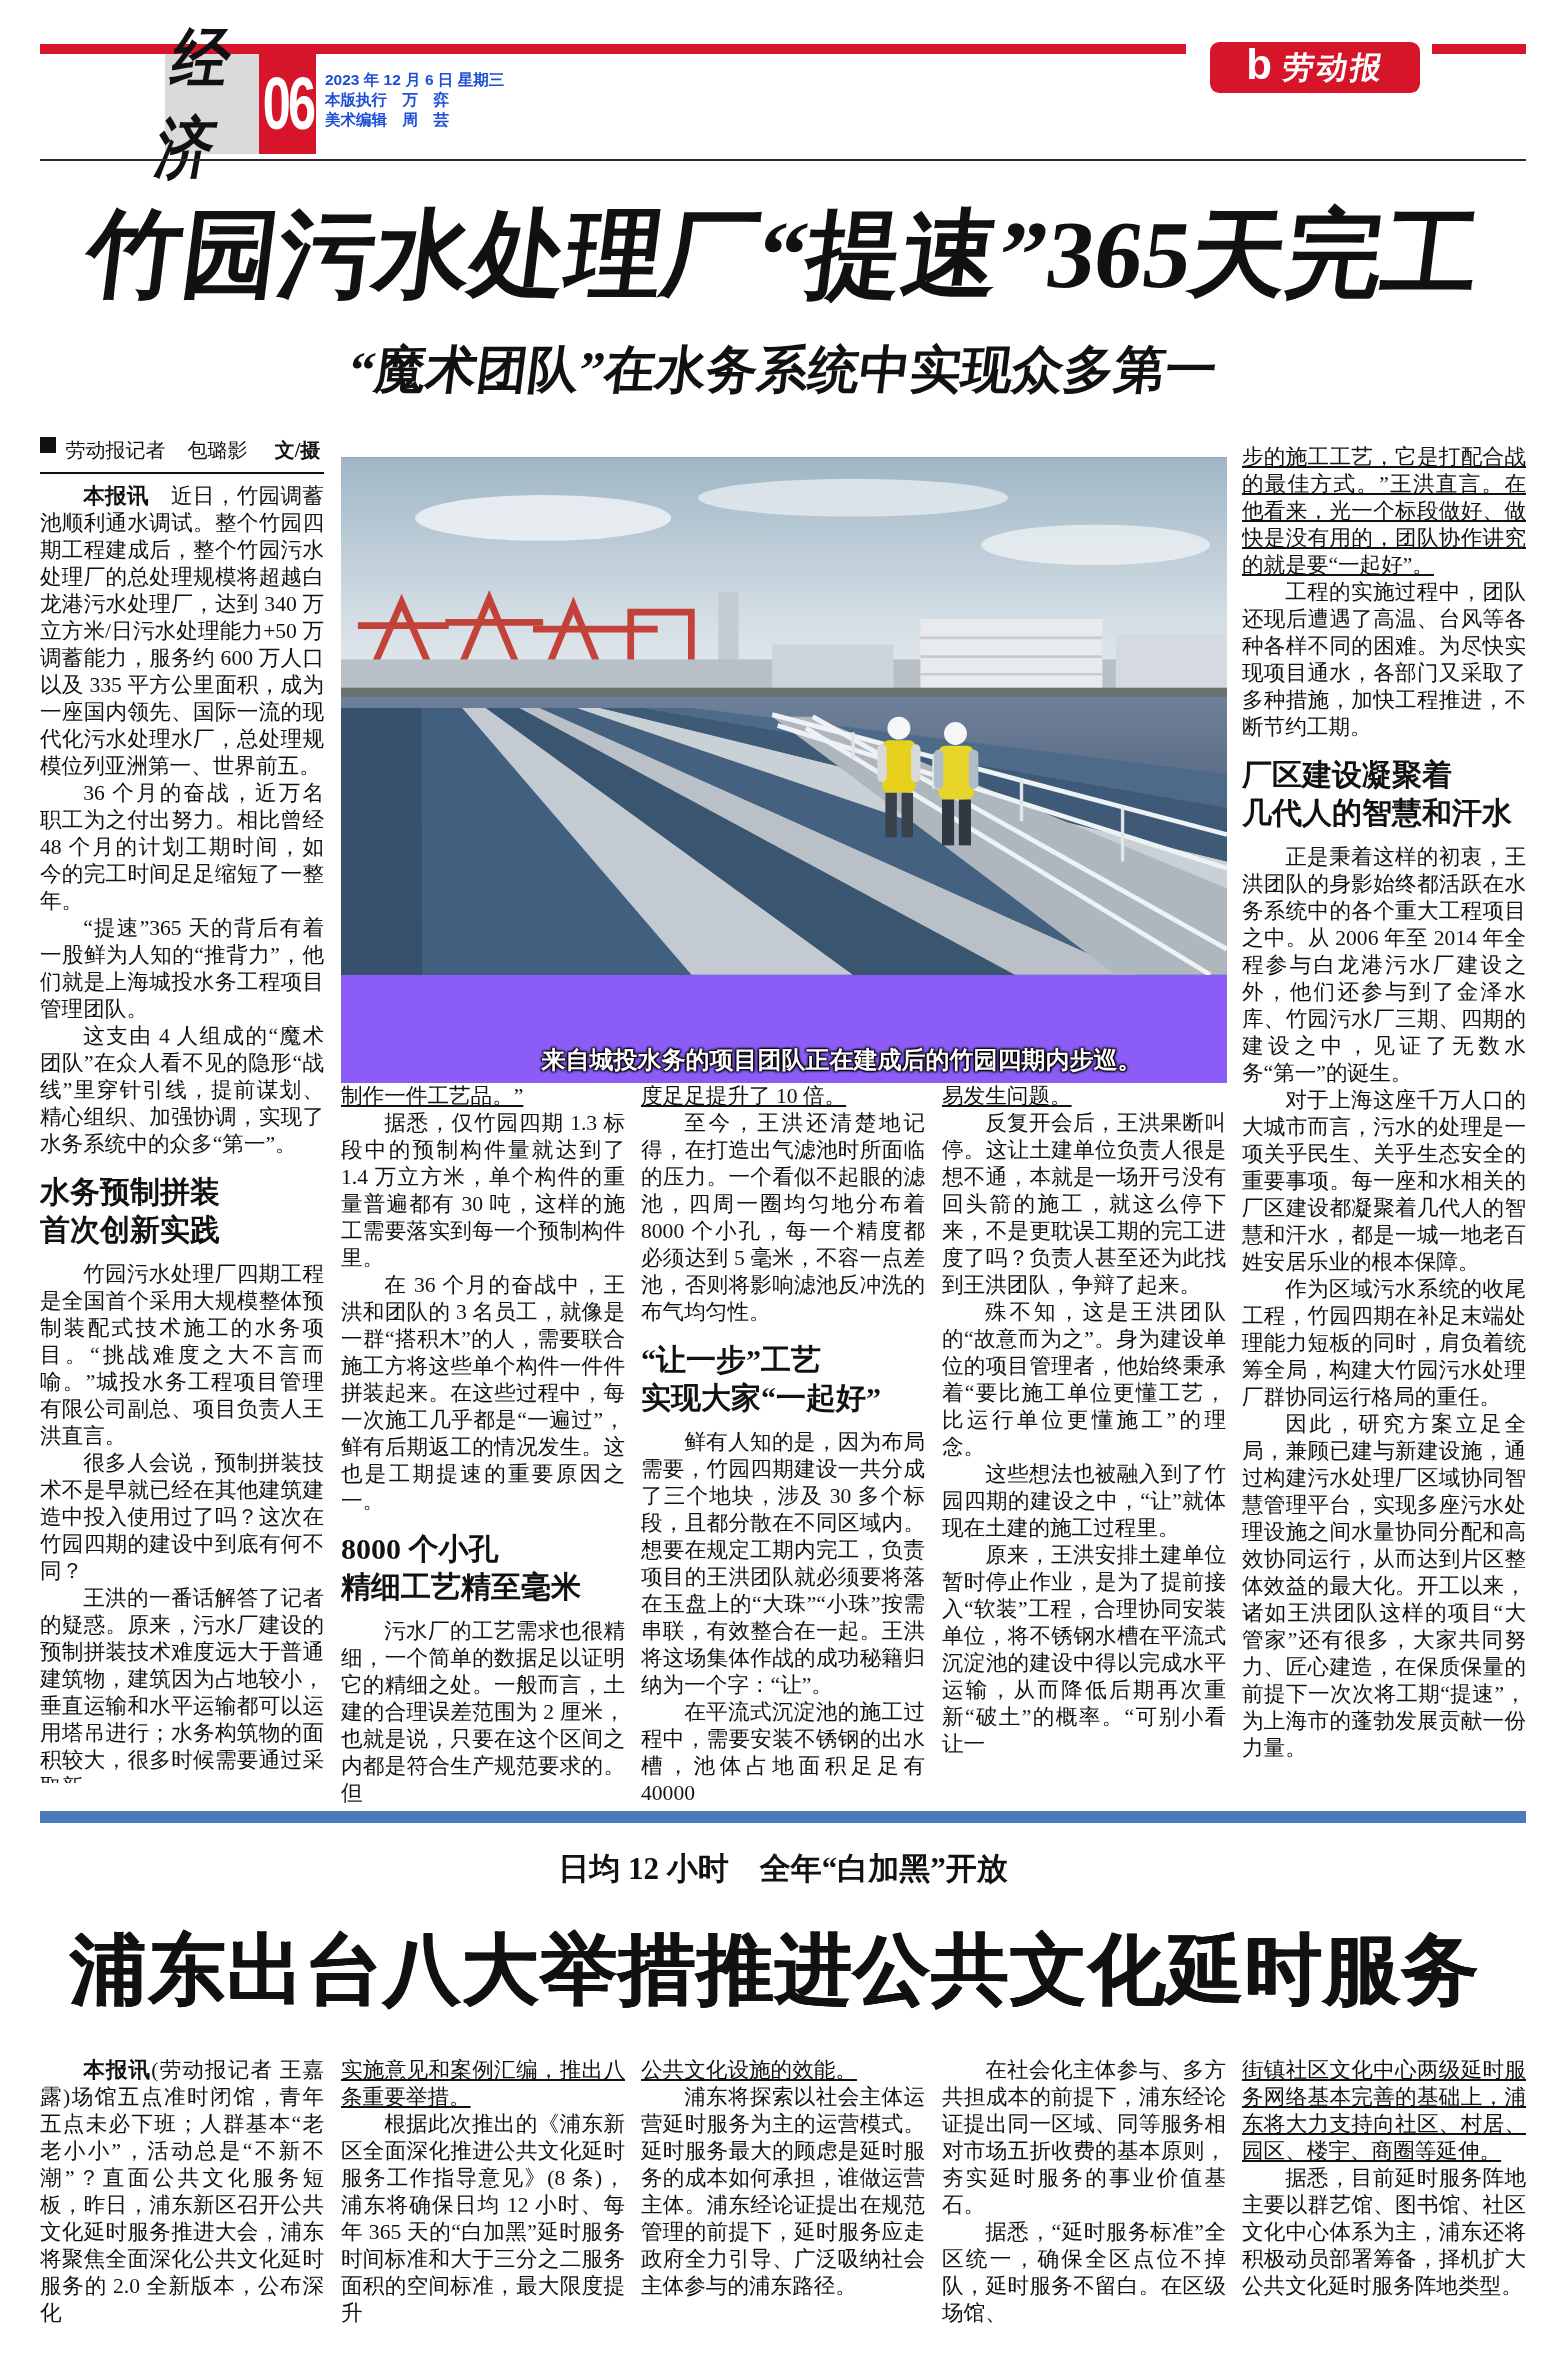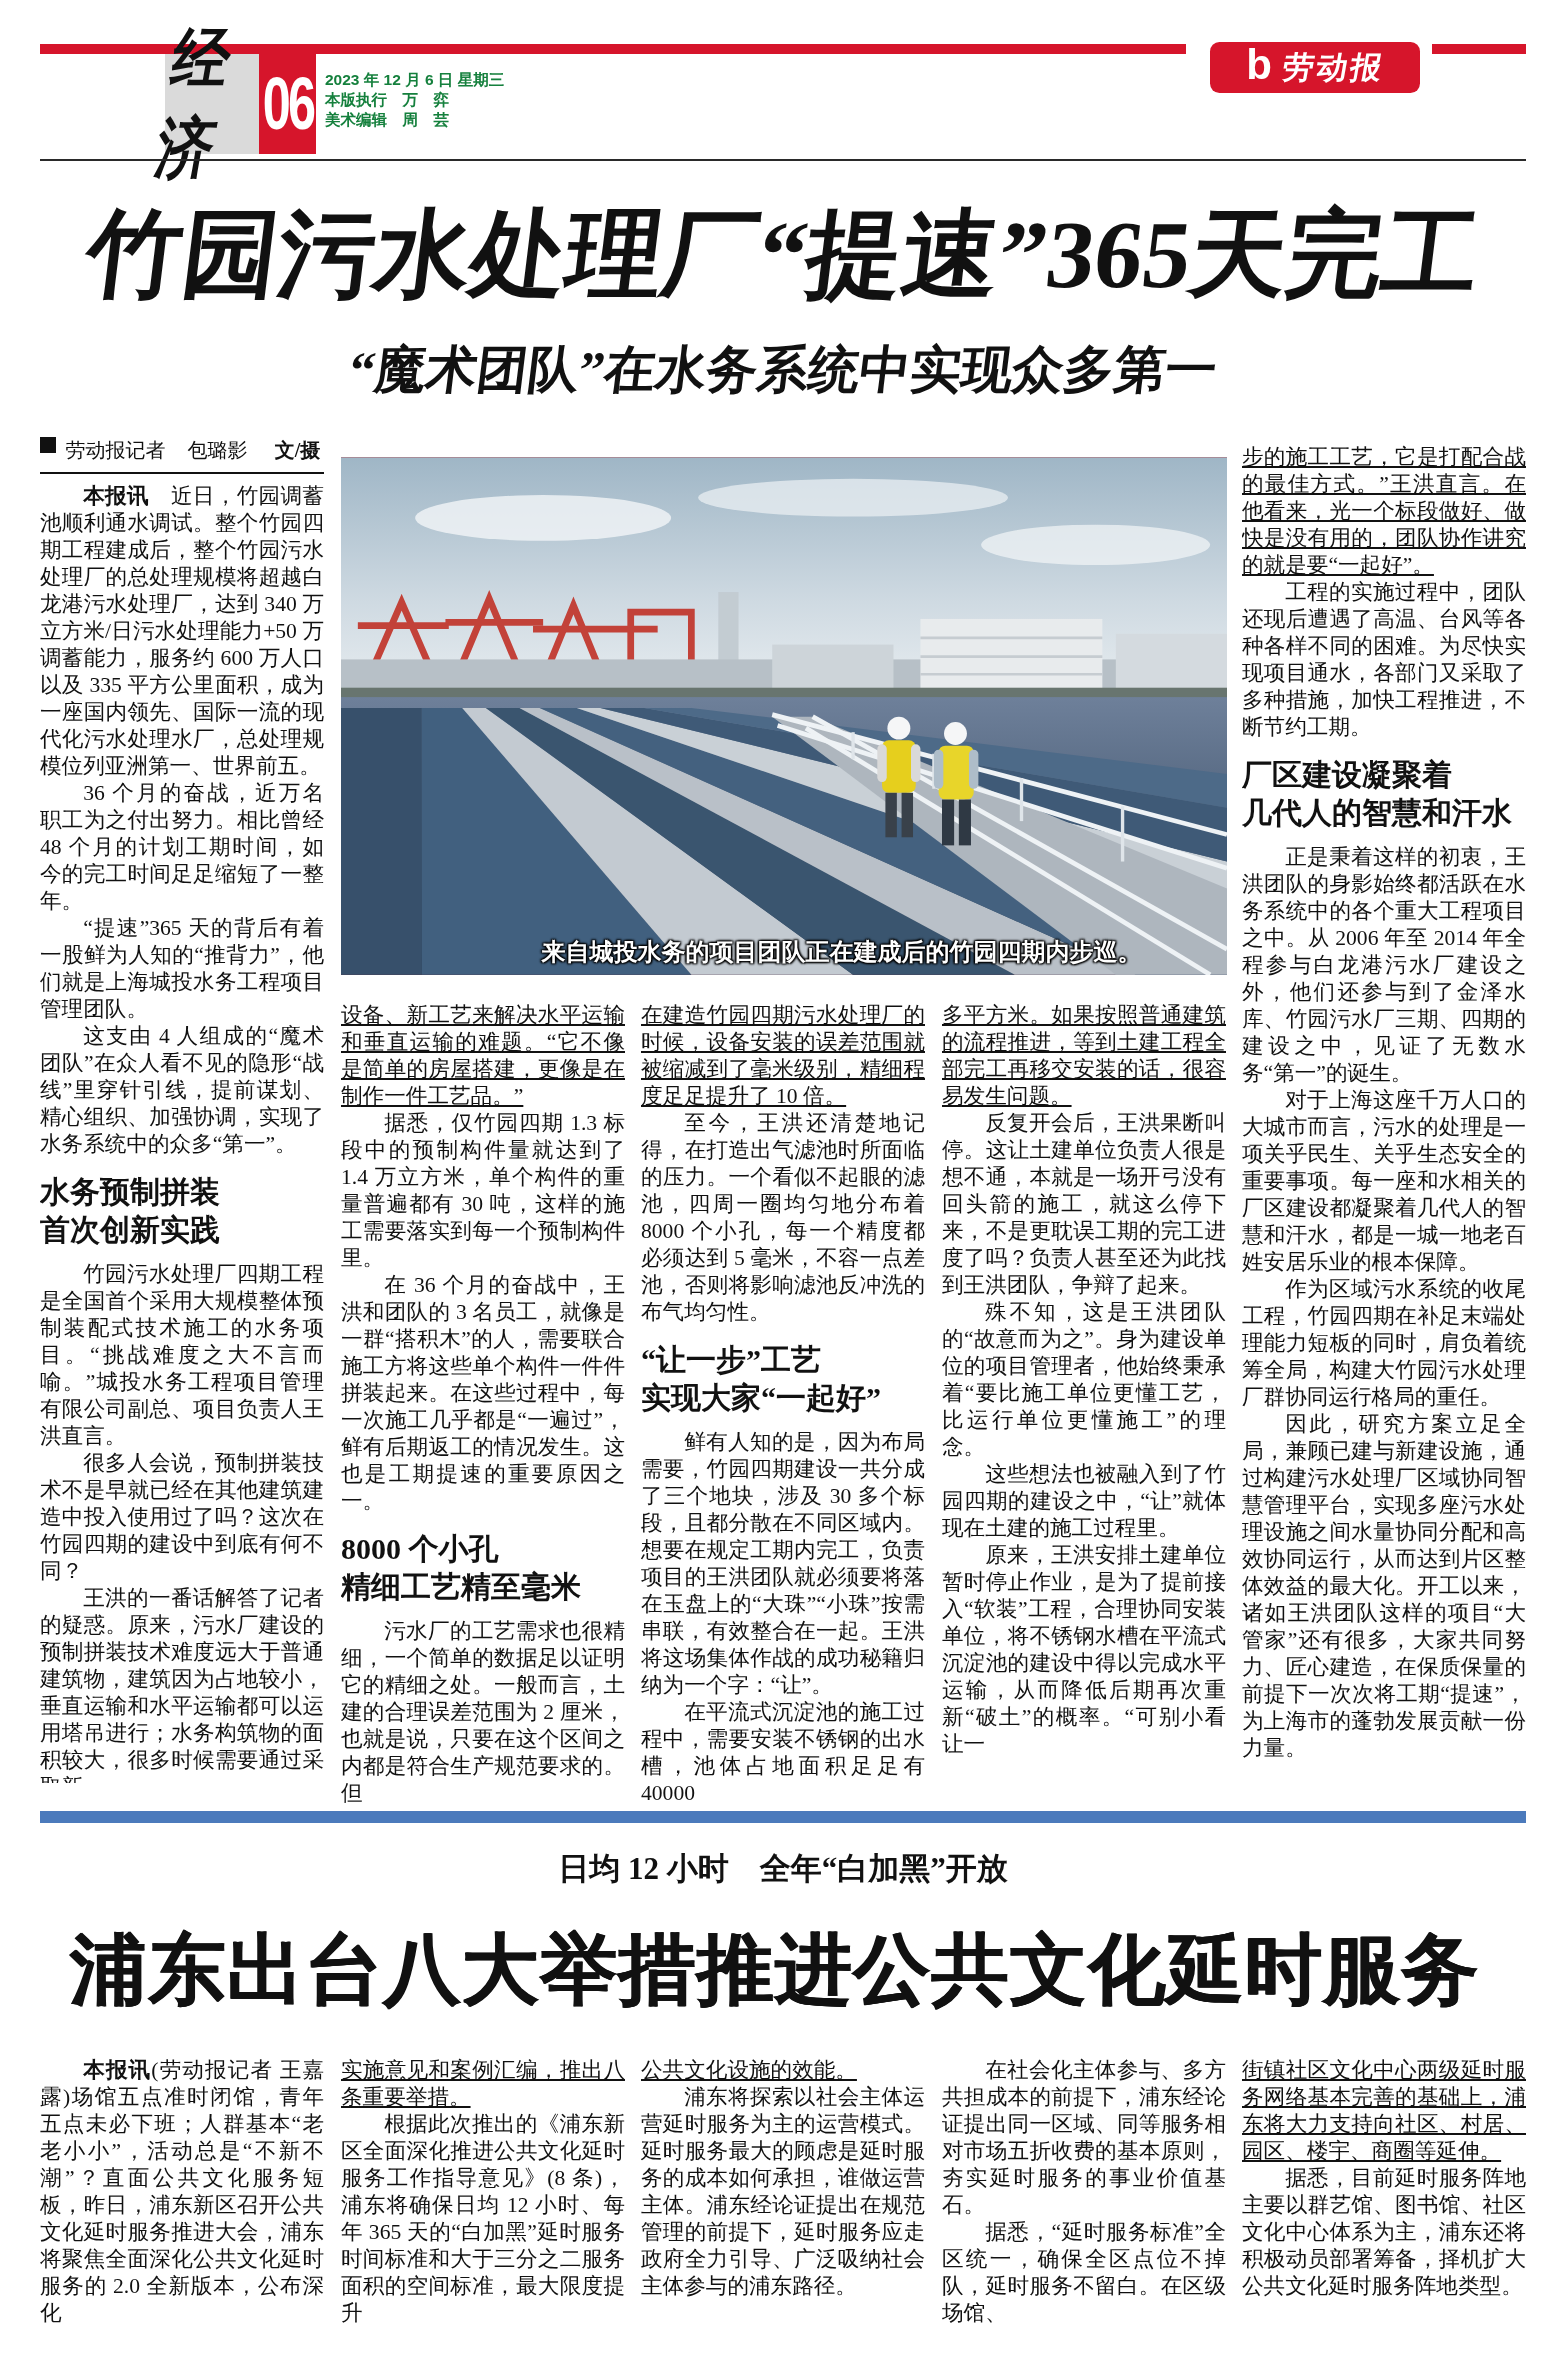--- a/index.html
+++ b/index.html
@@ -15,21 +15,21 @@
          transform:translateY(-2.7px);}
   .mast-name{font-weight:bold;font-size:31px;transform:skewX(-10deg);letter-spacing:2.7px;}
   .section-box{position:absolute;left:165px;top:54px;width:94px;height:100px;background:#dadada;
                display:flex;align-items:center;justify-content:center;}
   .section-box span{font-size:57px;font-weight:bold;transform:skewX(-10deg) scaleY(1.15);letter-spacing:-4px;}
   .pagenum-box{position:absolute;left:259px;top:54px;width:57px;height:100px;background:#d6152b;
                display:flex;align-items:center;justify-content:center;}
   .pagenum-box span{color:#fff;font-family:"Liberation Sans",sans-serif;font-weight:bold;font-size:70px;
                     transform:scaleX(.72) scaleY(1.05);letter-spacing:-4px;}
   .dateblock{position:absolute;left:325px;top:70px;font-family:"Liberation Sans",sans-serif;
-             font-weight:bold;font-size:15.5px;line-height:20px;color:#15803d;}
+             font-weight:bold;font-size:15.5px;line-height:20px;color:#1d4ed8;}
   .header-rule{position:absolute;left:40px;top:159px;width:1486px;height:2px;background:#2a2a2a;}
   
   .headline1{position:absolute;left:40px;top:202px;width:1486px;text-align:center;font-weight:bold;
              font-size:96px;line-height:1.1;transform:skewX(-7deg);white-space:nowrap;}
   .subheadline1{position:absolute;left:40px;top:336px;width:1486px;text-align:center;font-weight:bold;
                 font-size:51px;transform:skewX(-7deg);white-space:nowrap;}
   
   .main-text{position:absolute;left:40px;top:437px;width:1486px;height:1346px;}
   .col{position:absolute;top:0;width:284px;height:1346px;overflow:hidden;text-align:justify;}
   .col.c0{left:0;}
@@ -42,21 +42,21 @@
   .cont{text-indent:0;text-decoration:underline;}
   .p b{font-weight:bold;}
   .colhead{font-weight:bold;font-size:30px;line-height:38px;margin:15px 0 12px 0;
            text-indent:0;}
   .byline{display:flex;align-items:flex-start;border-bottom:2px solid #111;padding-bottom:8px;
           margin-bottom:9.4px;font-size:20px;white-space:nowrap;}
   .byline .sq{display:inline-block;width:16px;height:16px;background:#111;margin-right:9.4px;flex:none;}
   .byline .nm{margin:0 22px;}
   .byline .sfx{font-weight:bold;margin-left:5.4px;}
   
-  .photo{position:absolute;left:301px;top:20px;width:886px;height:518px;overflow:hidden;background:#b91c1c;}
+  .photo{position:absolute;left:301px;top:20px;width:886px;height:626px;overflow:hidden;background:#8b5cf6;}
   .photo svg{display:block;}
   .photo-caption{position:absolute;left:135px;right:20px;bottom:6.7px;text-align:center;
                  font-family:"Liberation Sans",sans-serif;font-weight:bold;font-size:24px;color:#fff;
                  text-shadow:1.3px 1.3px 2px #000,-1.3px -1.3px 2px #000,1.3px -1.3px 2px #000,-1.3px 1.3px 2px #000;}
   
   .divider{position:absolute;left:40px;top:1811px;width:1486px;height:11.5px;background:#4b7abc;}
   .kicker{position:absolute;left:40px;top:1848px;width:1486px;text-align:center;font-weight:bold;
           font-size:31px;}
   .headline2{position:absolute;left:32px;top:1919px;width:1486px;text-align:center;font-weight:900;
              font-size:77px;letter-spacing:1.3px;white-space:nowrap;

